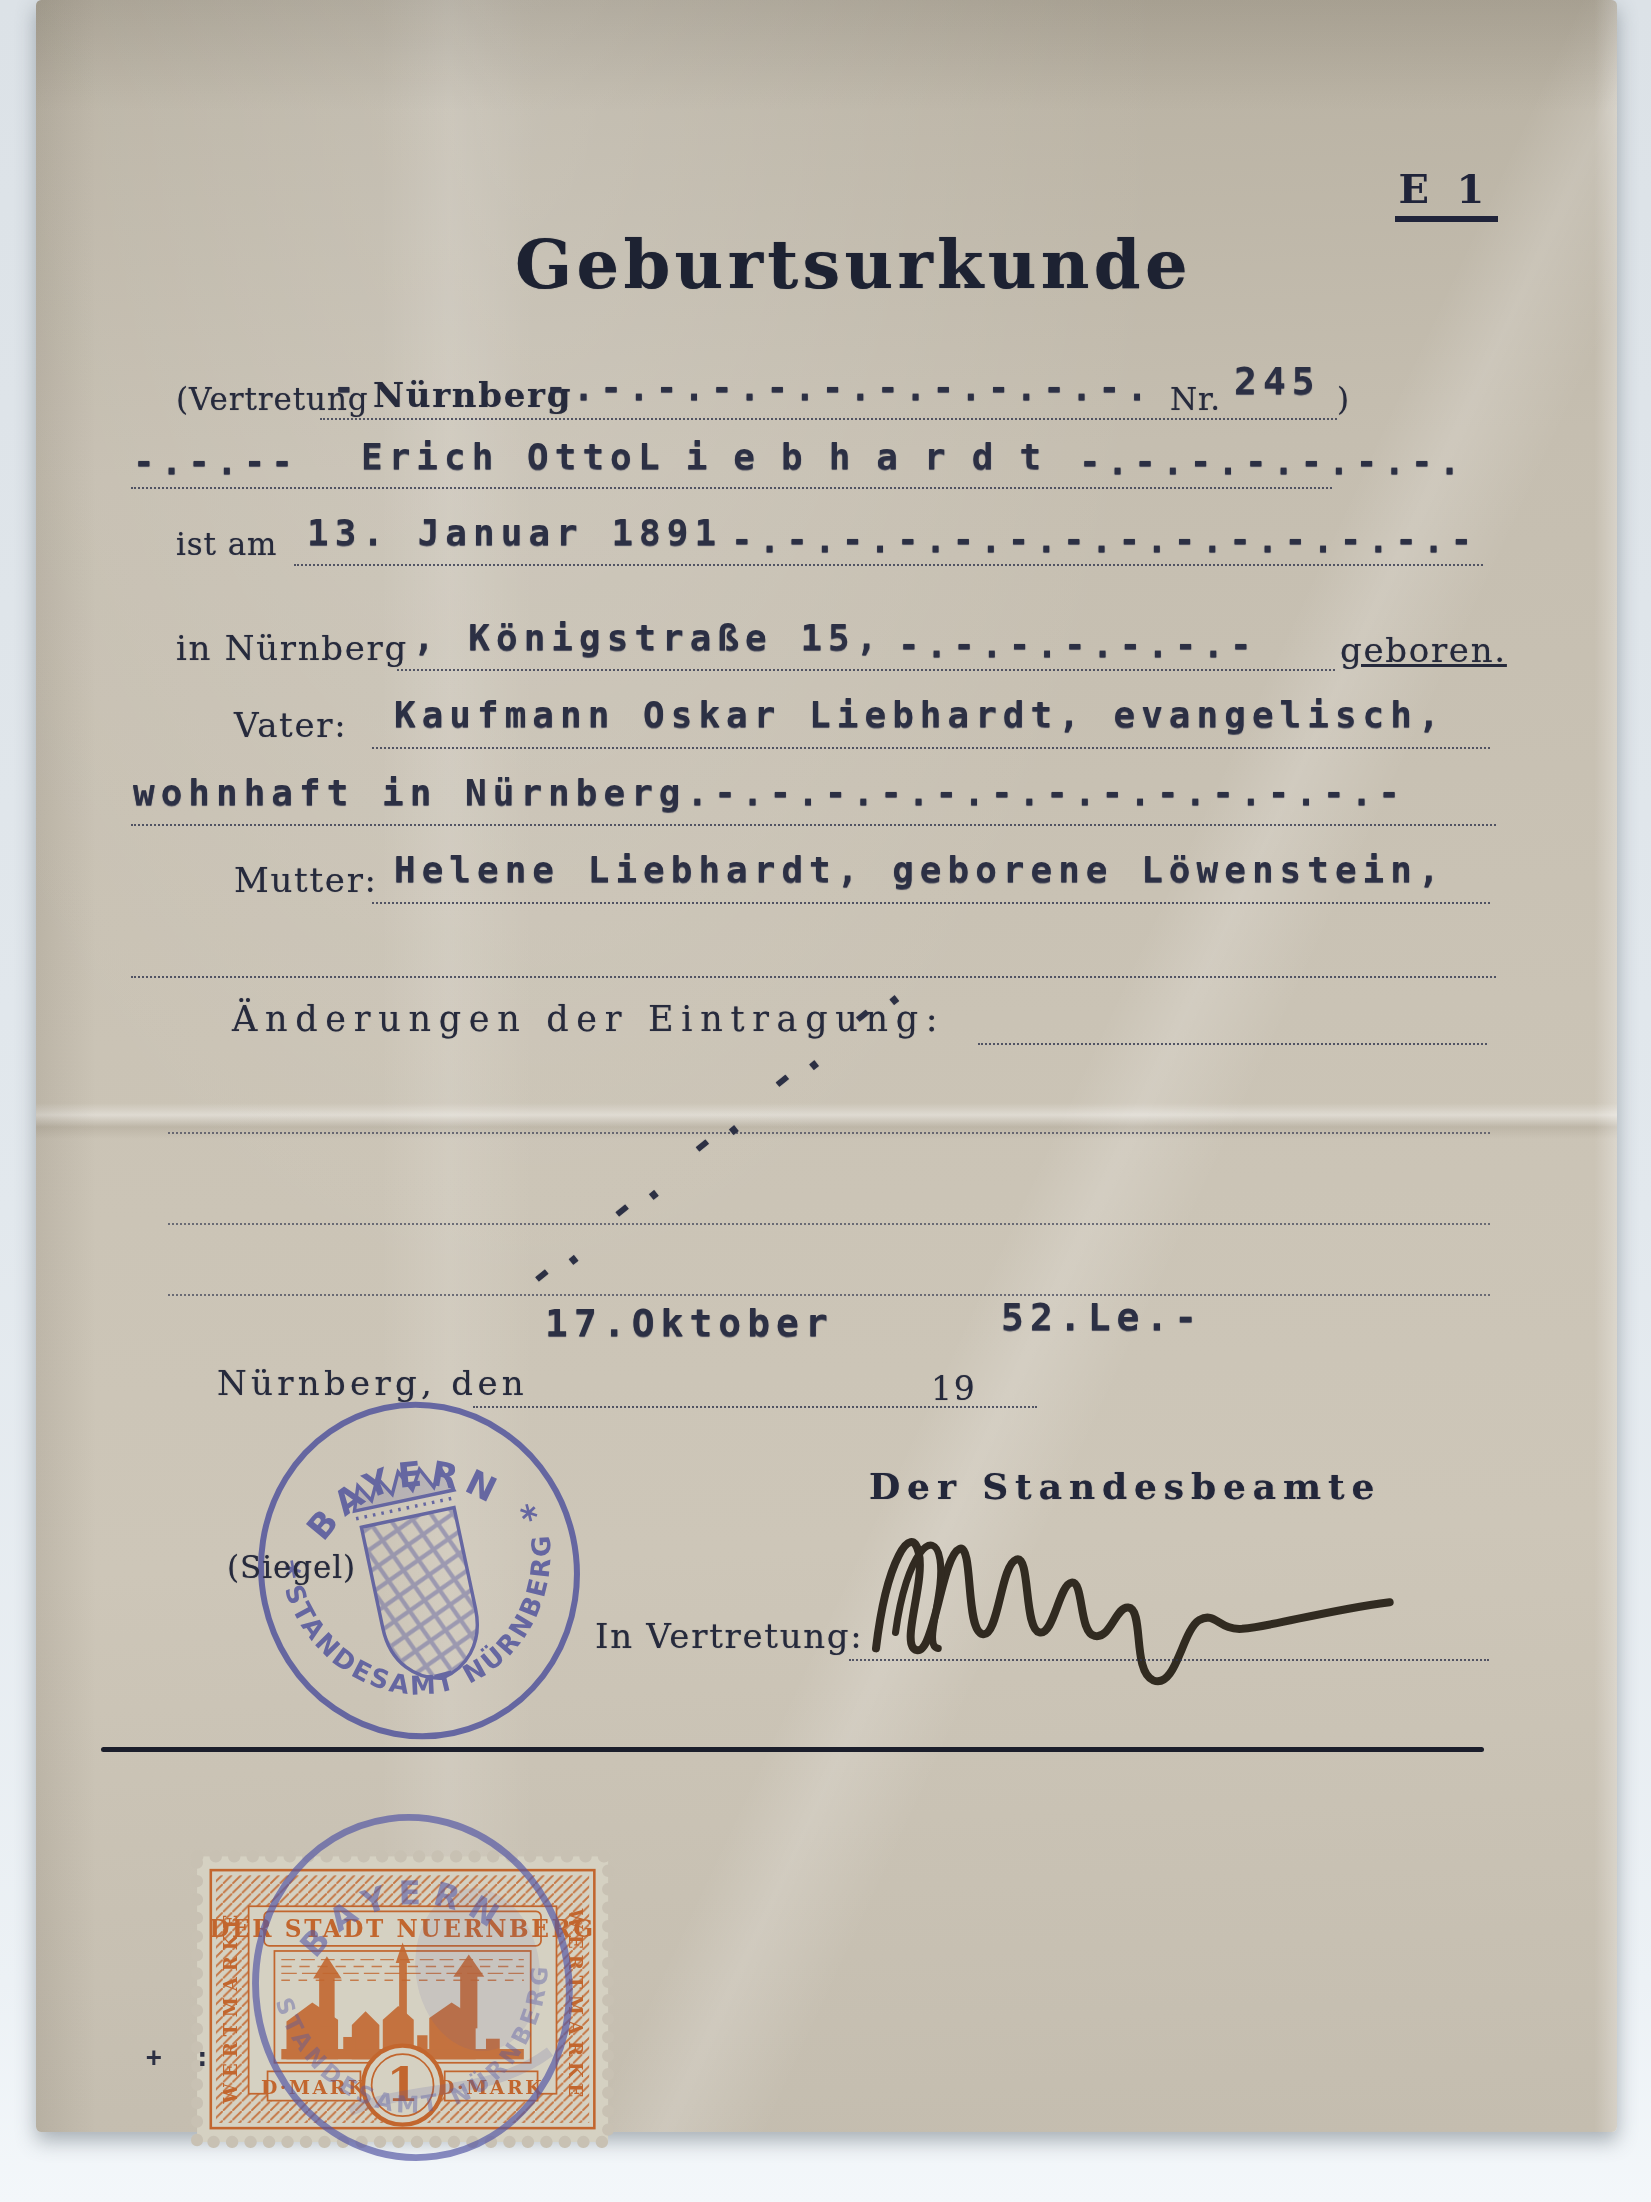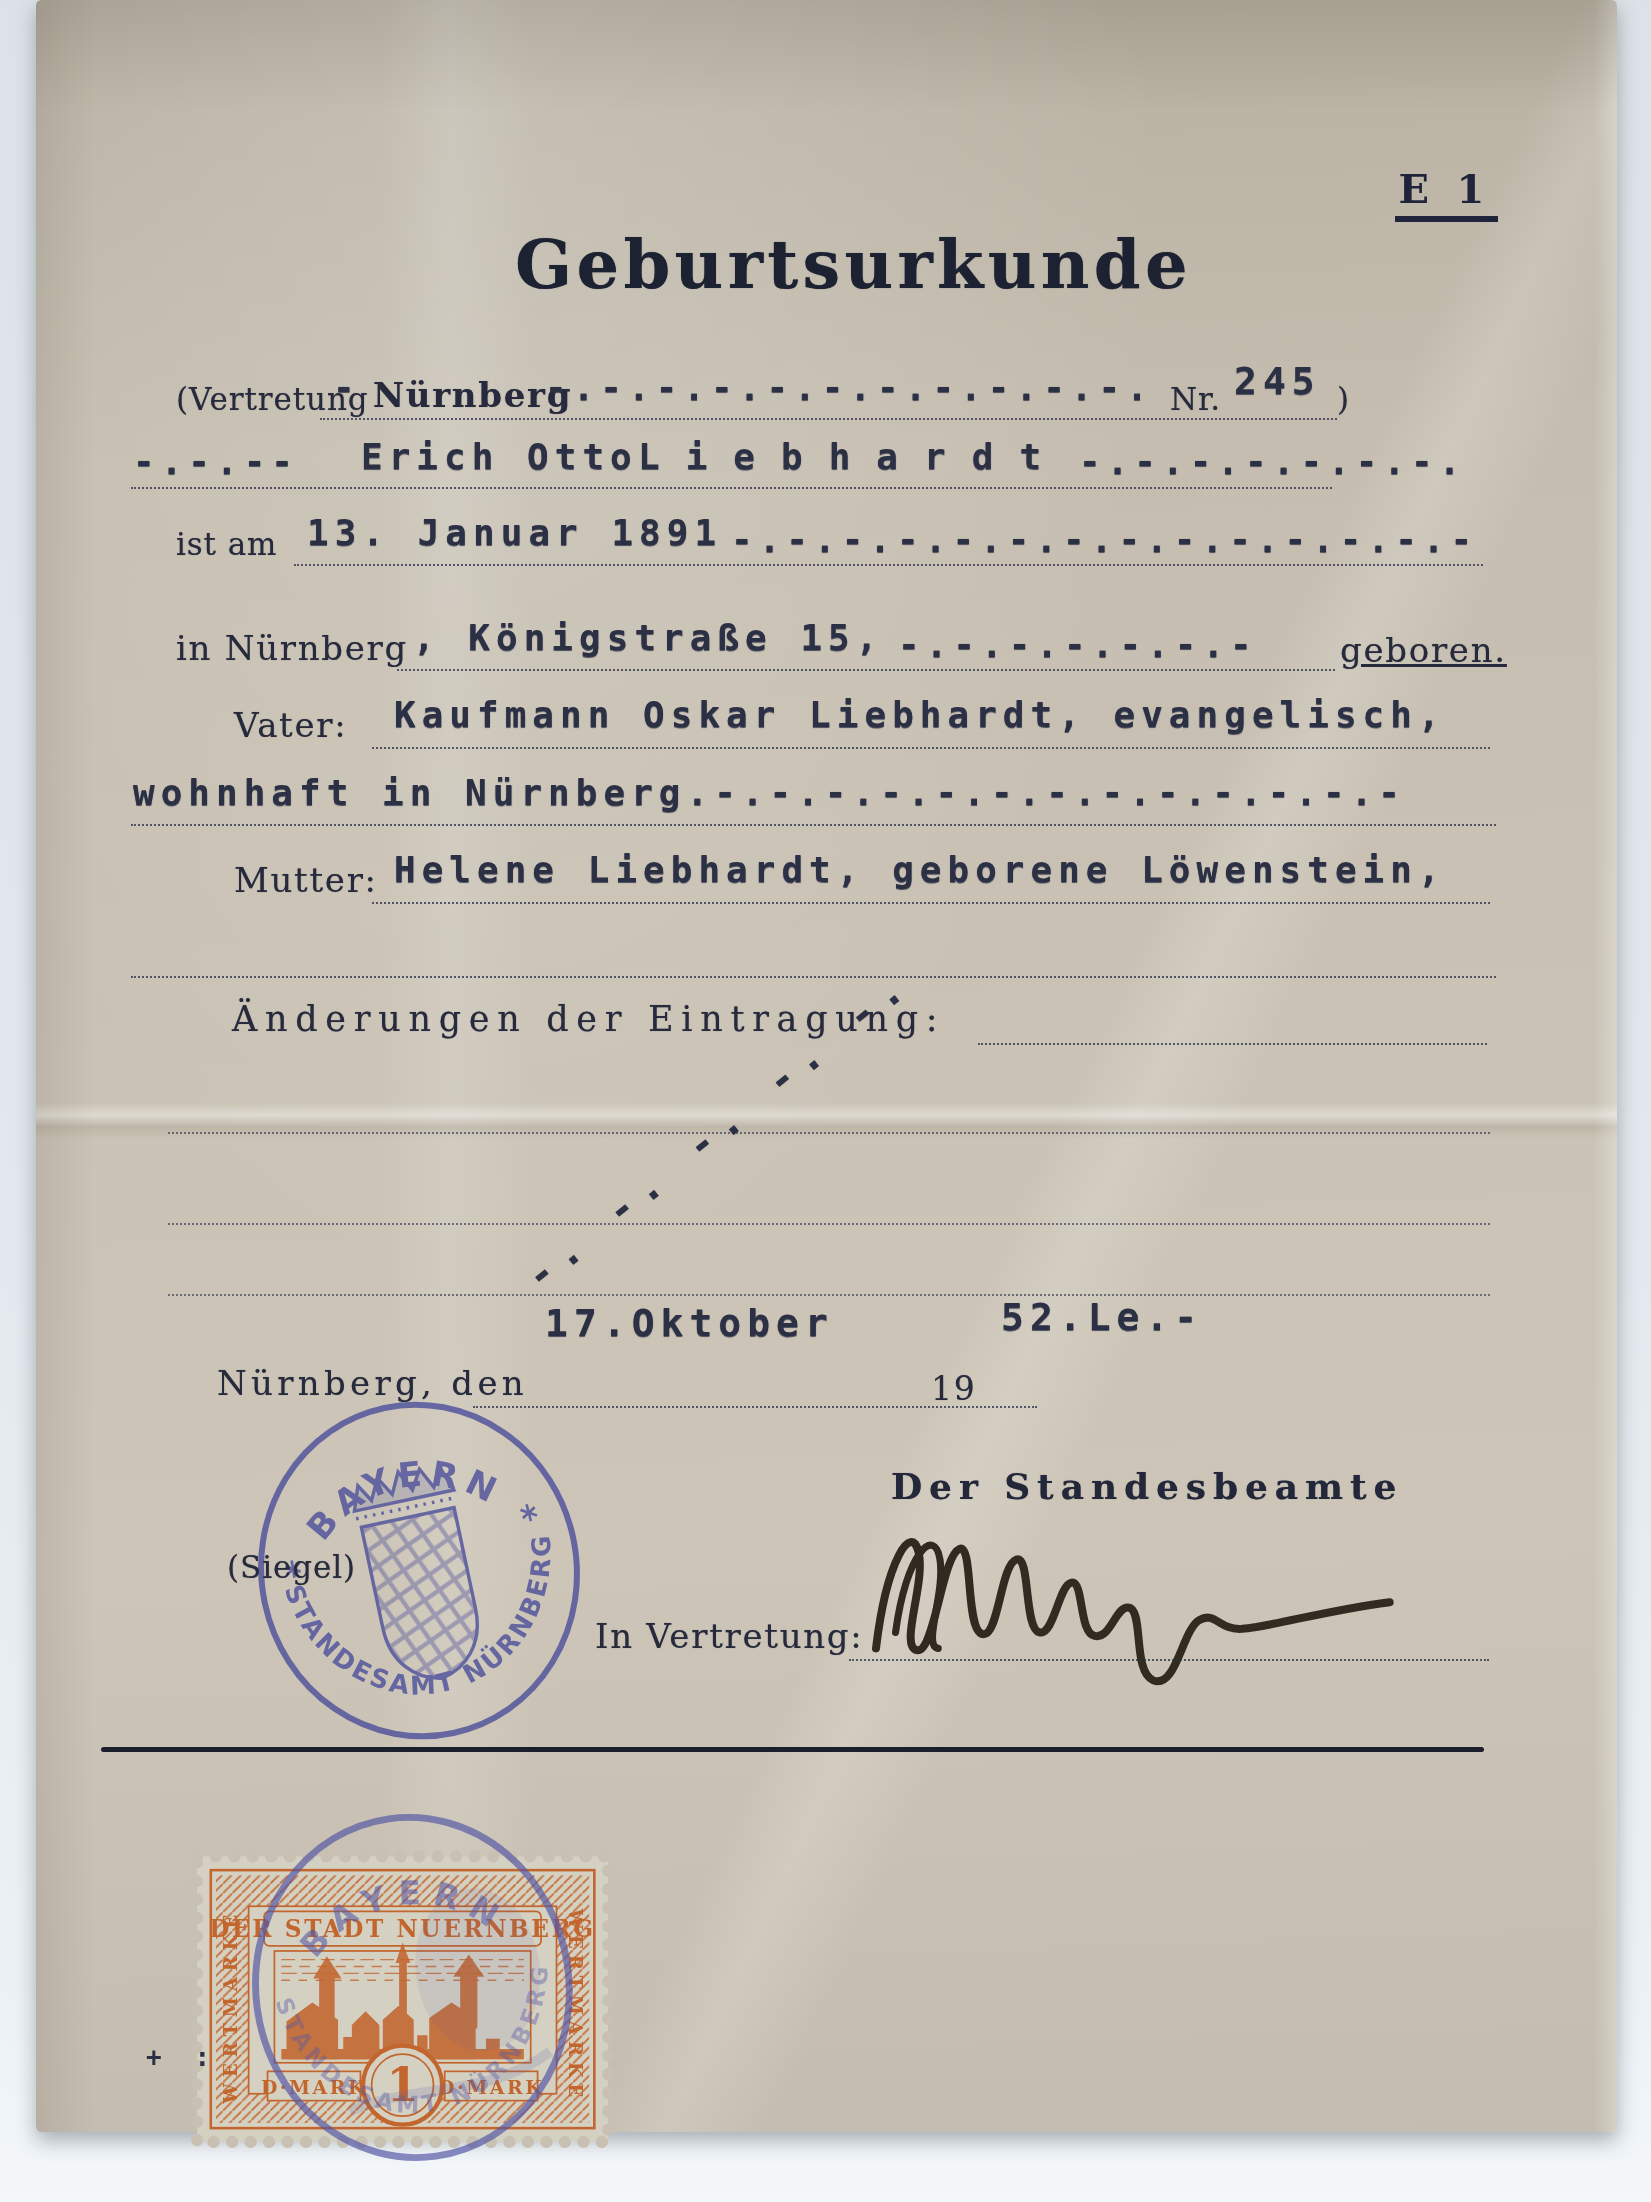--- a/index.html
+++ b/index.html
@@ -22,21 +22,21 @@
     white-space:nowrap;letter-spacing:6px;text-shadow:0 0.9px 0.9px rgba(44,48,70,.8);}
   .sz36{font-size:31px;letter-spacing:0.9px}
   .sz38{font-size:33px}
   .sz44{font-size:38px}
   .spread{letter-spacing:26px}
   .dotline{position:absolute;height:0;border-bottom:2.6px dotted rgba(46,51,76,.78);}
   .e1{font:bold 40px/1 "DejaVu Serif",serif;color:#20243a;letter-spacing:6.9px;
       border-bottom:6px solid #20243a;padding:0 6.9px 6.9px 3.4px;}
   .title{position:absolute;font:bold 67px/1 "DejaVu Serif",serif;color:#1d2232;
       letter-spacing:4.3px;text-align:center;white-space:nowrap;text-shadow:0 0 0.9px rgba(29,34,50,.6);}
-  .heading{font:bold 36px/1 "DejaVu Serif",serif;letter-spacing:6.9px;color:#23273a;margin-left:22px;}
+  .heading{font:bold 36px/1 "DejaVu Serif",serif;letter-spacing:6.9px;color:#23273a;}
   .aend{font-size:35px;letter-spacing:7.7px;}
   .diag{position:absolute;font:bold 40px/1 "DejaVu Sans Mono",monospace;color:#2c3044;
       letter-spacing:10.3px;transform:rotate(-39deg);transform-origin:0 50%;white-space:nowrap;
       text-shadow:0 0 0.9px rgba(44,48,70,.8);}
   .rule{position:absolute;height:5.2px;background:#1b1e2b;border-radius:2.6px;}
   .footnote{position:absolute;font:bold 26px/1 "DejaVu Sans Mono",monospace;color:#2c3044;letter-spacing:8.6px;}
   svg{position:absolute;overflow:visible;}
   .sealfont{font-family:"DejaVu Sans",sans-serif;}
 </style>
 </head>

